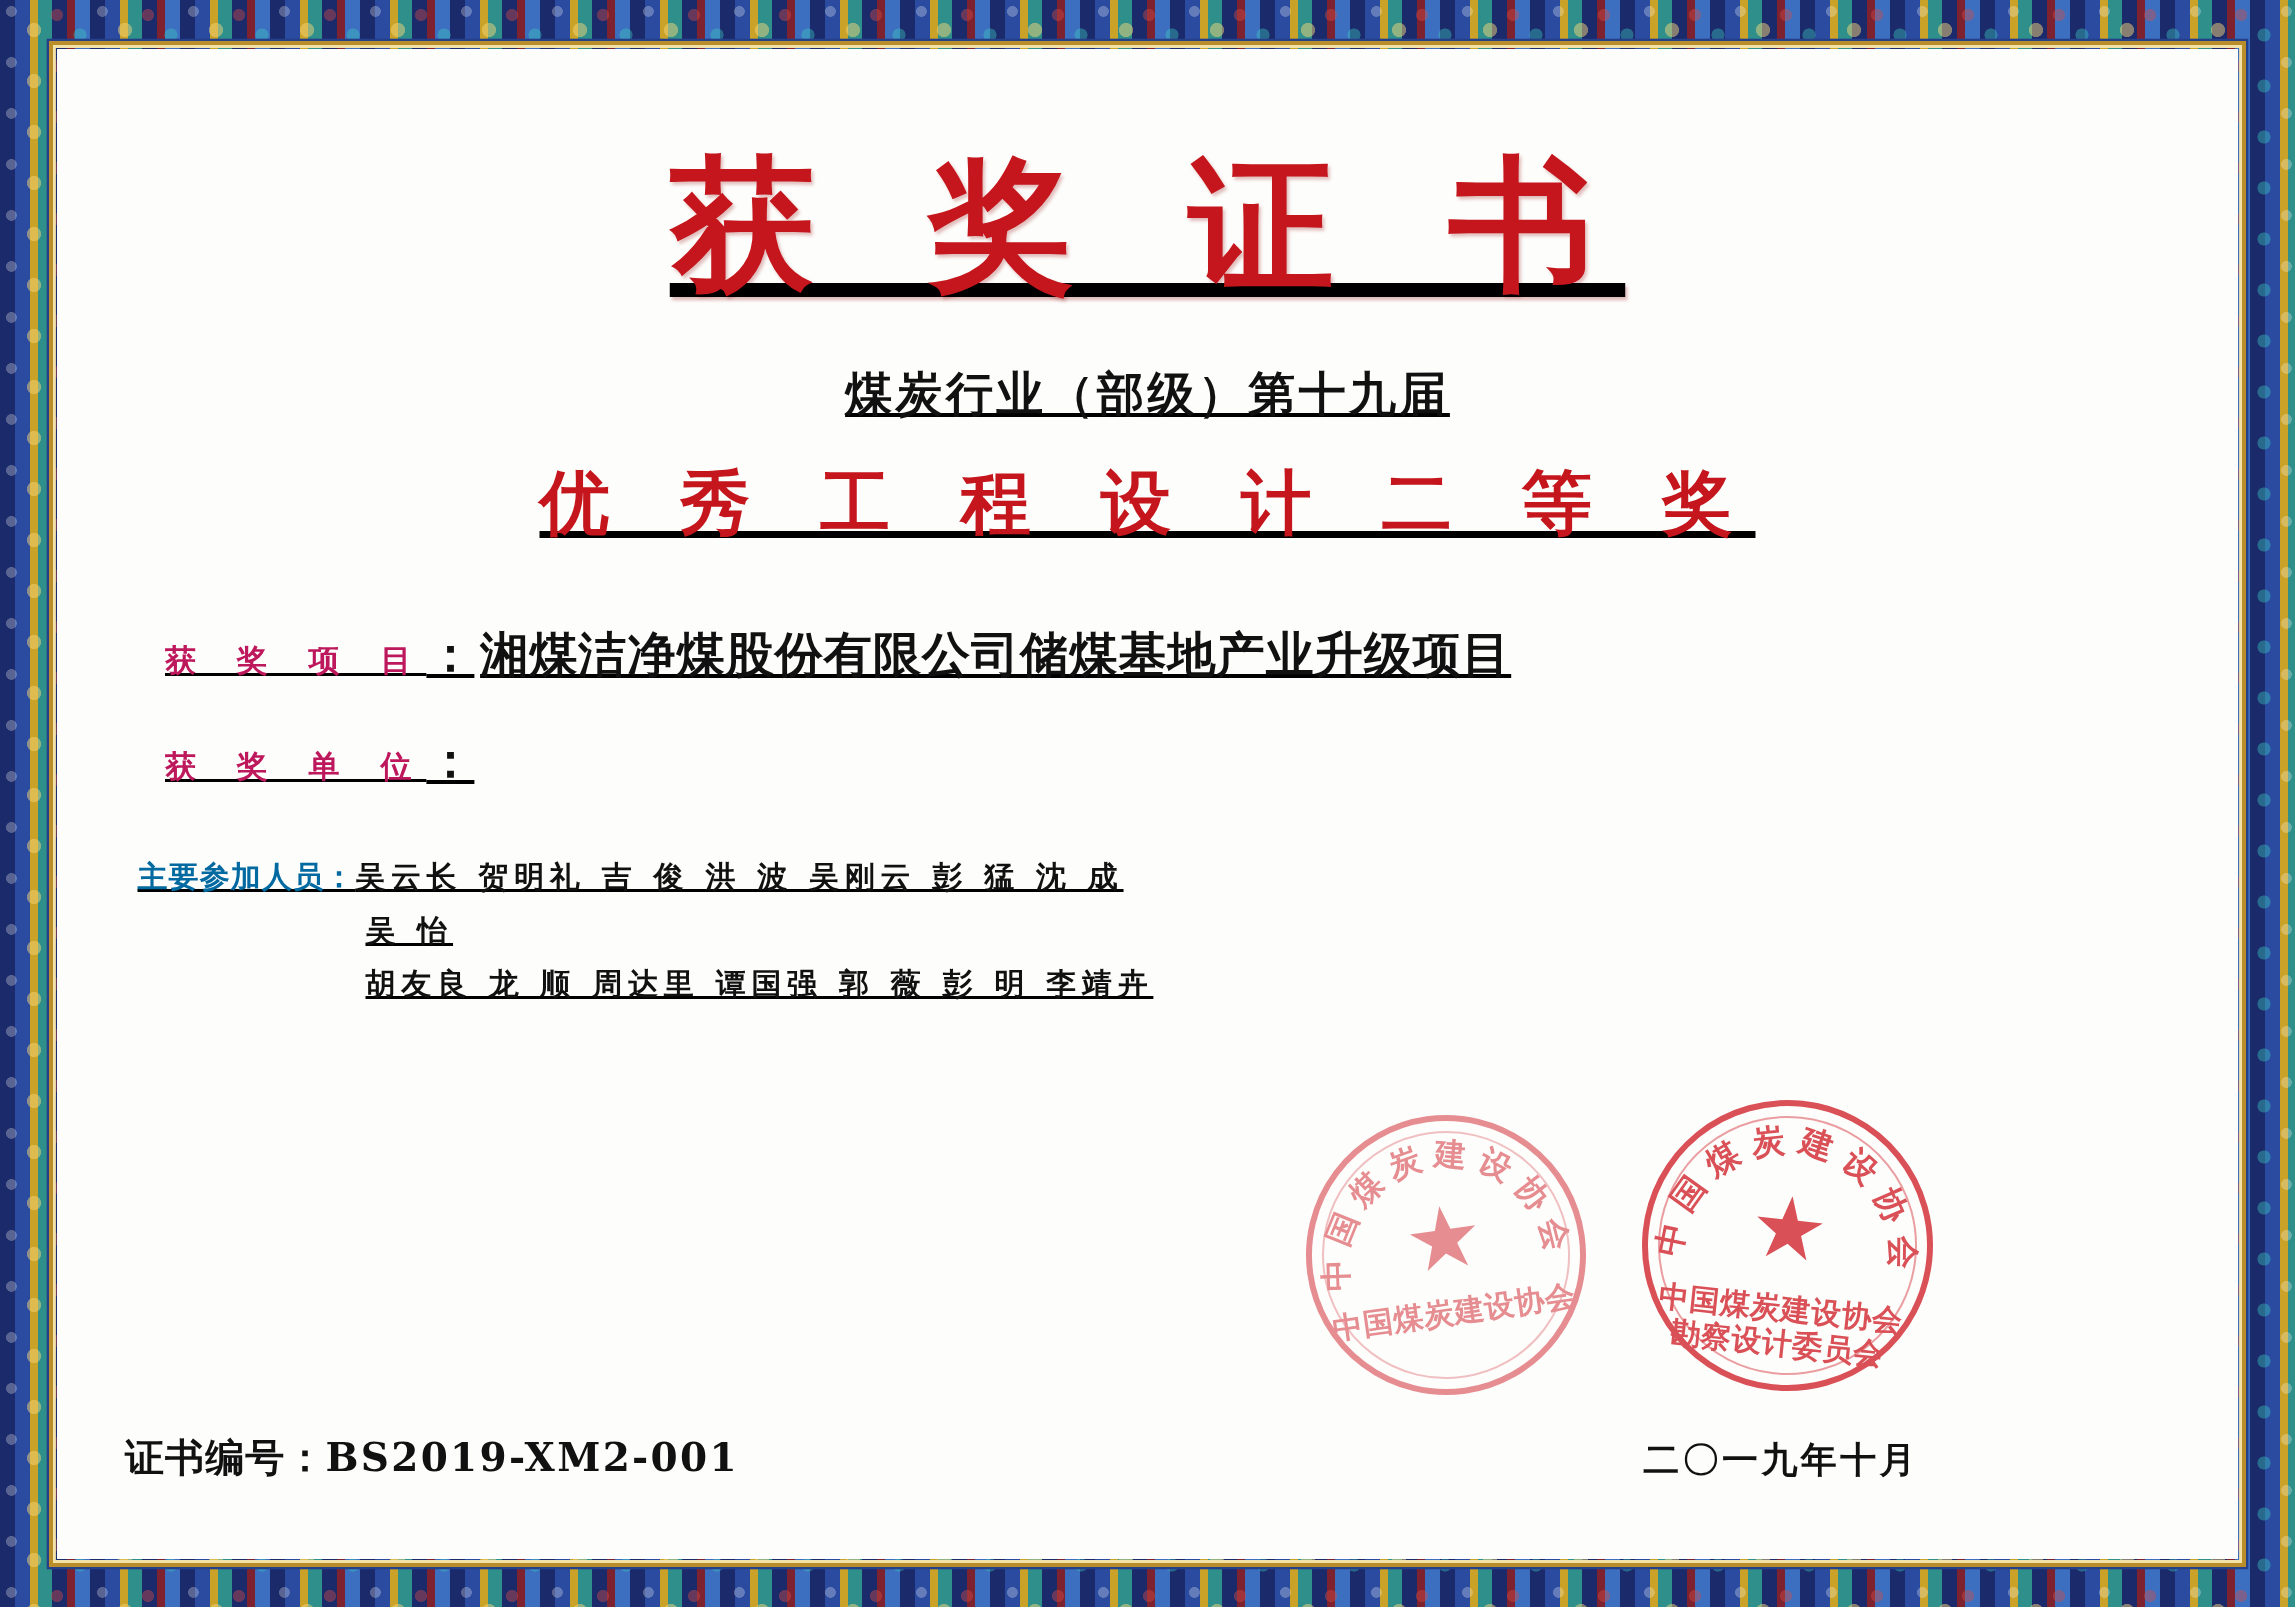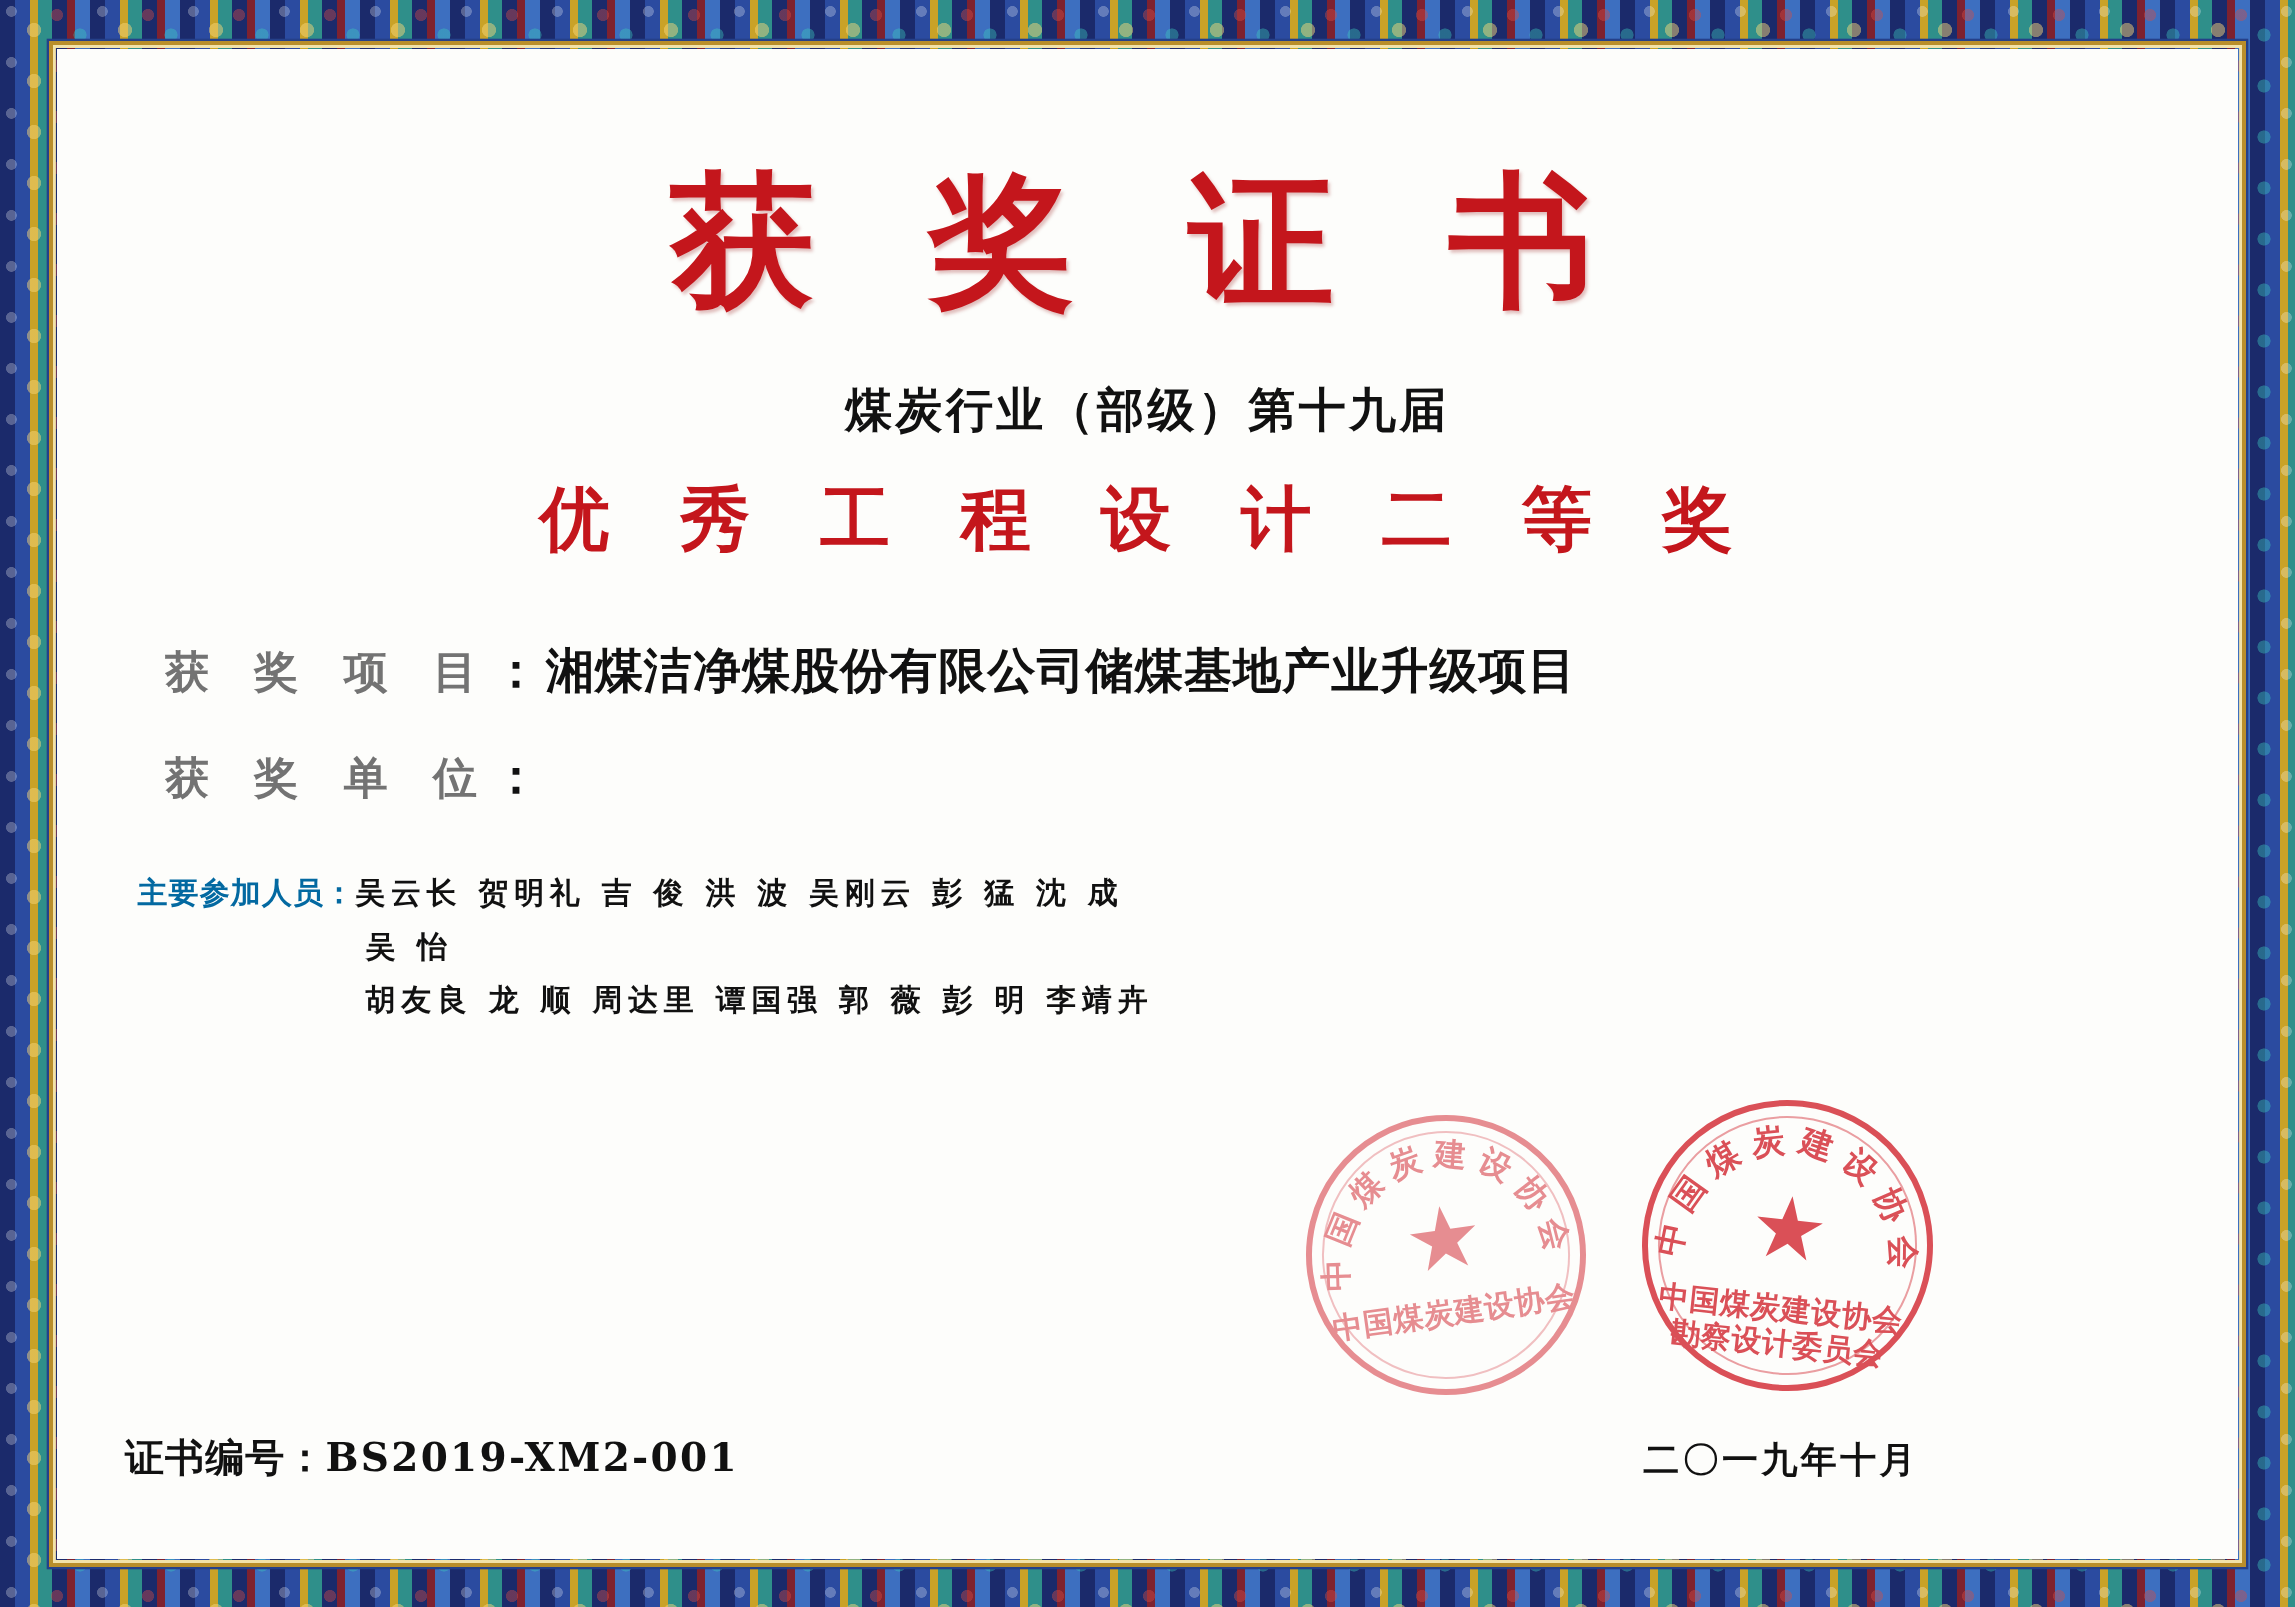--- a/index.html
+++ b/index.html
@@ -55,21 +55,22 @@
 
   
   .page {
     position: absolute;
     left: 57px;
     top: 49px;
     right: 57px;
     bottom: 49px;
     background: #fdfdfb;
     box-sizing: border-box;
-    padding: 29px 68px 23px 68px;
+    padding: 13px 68px 23px 68px;
+    text-decoration: underline;
   }
 
   .title {
     text-align: center;
     color: #c4161c;
     font-family: "DejaVu Serif", serif;
     font-weight: bold;
     font-size: 145px;
     letter-spacing: 32px;
     line-height: 1.05;
@@ -104,24 +105,24 @@
     margin-top: 72px;
     padding-left: 40px;
   }
   .field-row {
     display: flex;
     align-items: baseline;
     margin-bottom: 42px;
     white-space: nowrap;
   }
   .field-label {
-    color: #737373;
-    font-family: "DejaVu Serif", serif;
-    font-weight: bold;
-    font-size: 44px;
+    color: #be185d;
+    font-family: "DejaVu Serif", serif;
+    font-weight: bold;
+    font-size: 31px;
     letter-spacing: 15px;
     flex: 0 0 auto;
   }
   .field-colon {
     color: #111111;
     font-family: "DejaVu Serif", serif;
     font-weight: bold;
     font-size: 48px;
     margin-right: 5.7px;
   }

